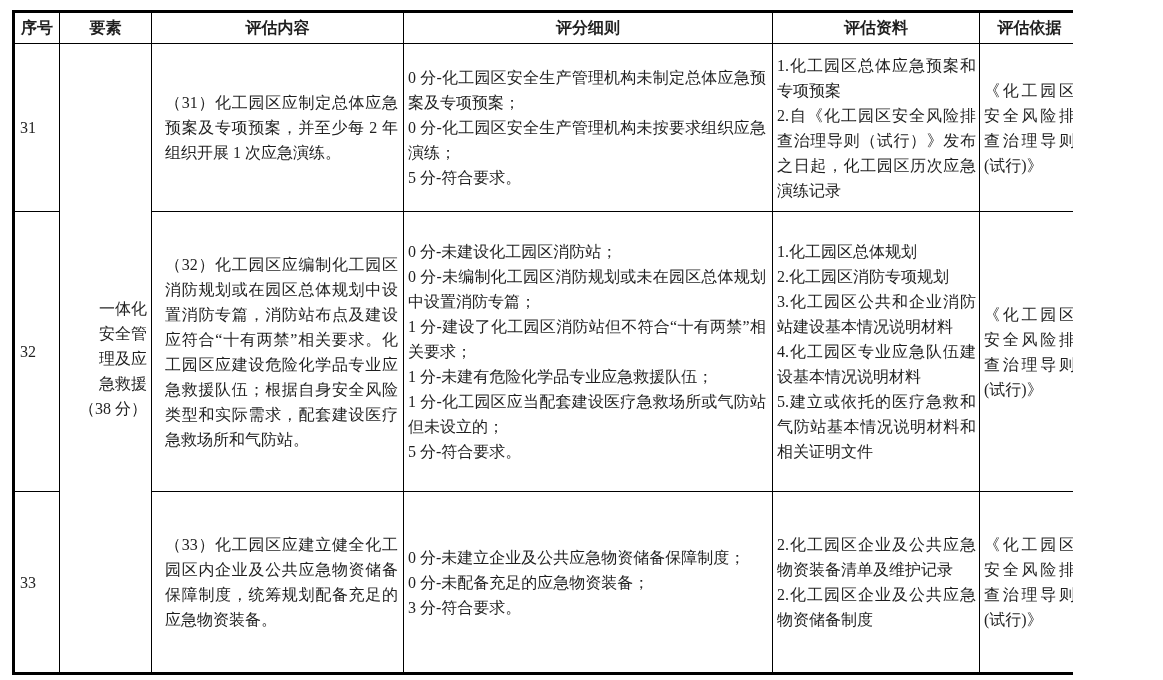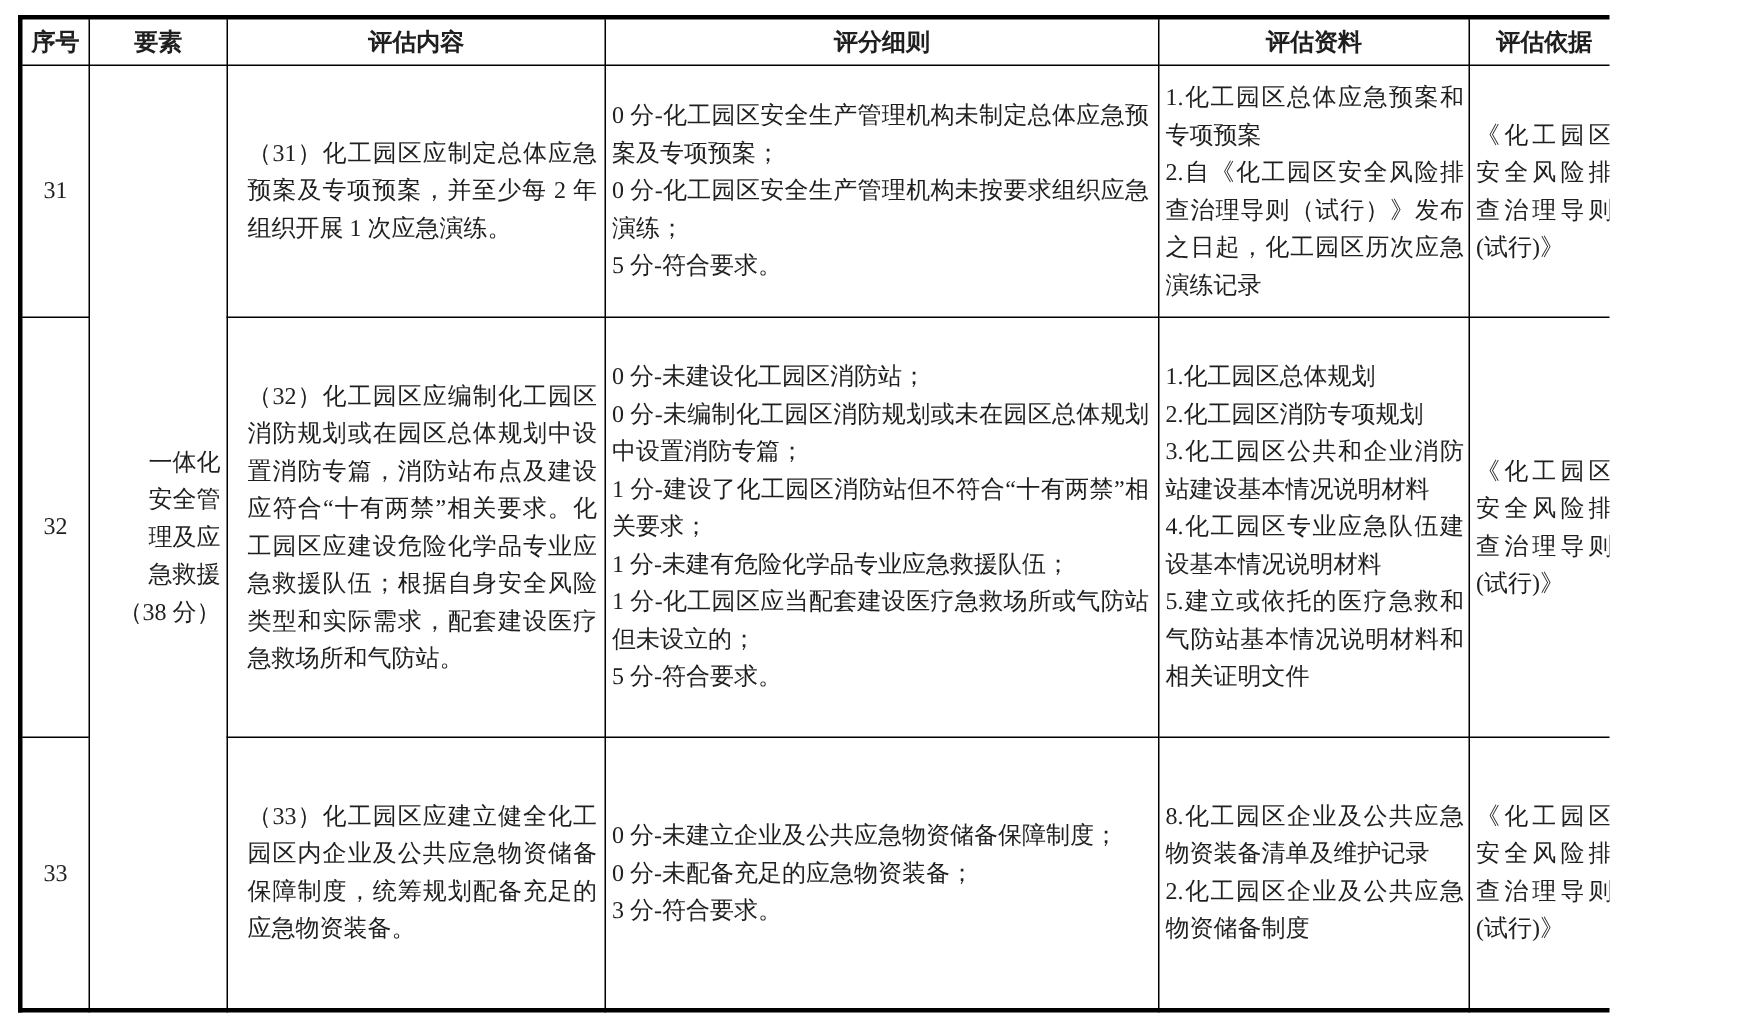--- a/index.html
+++ b/index.html
@@ -35,21 +35,20 @@
   .eval-table th {
     font-weight: bold;
     text-align: center;
     padding: 4px 2px;
     white-space: nowrap;
   }
   .eval-table td {
     line-height: 25px;
   }
   td.cell-index {
-    text-align: center;
   }
   td.cell-element {
     text-align: right;
     padding: 2px 4px;
   }
   td.cell-content {
     text-align: justify;
     word-break: break-all;
     padding: 2px 5px 2px 13px;
     font-family: Liberation Serif, serif;
@@ -149,21 +148,21 @@
       </tr>
       <tr style="height:182px">
         <td class="cell-index">33</td>
         <td class="cell-content">（33）化工园区应建立健全化工园区内企业及公共应急物资储备保障制度，统筹规划配备充足的应急物资装备。</td>
         <td class="cell-rules">
           <div>0 分-未建立企业及公共应急物资储备保障制度；</div>
           <div>0 分-未配备充足的应急物资装备；</div>
           <div>3 分-符合要求。</div>
         </td>
         <td class="cell-materials">
-          <div>8.化工园区企业及公共应急物资装备清单及维护记录</div>
+          <div>2.化工园区企业及公共应急物资装备清单及维护记录</div>
           <div>2.化工园区企业及公共应急物资储备制度</div>
         </td>
         <td class="cell-basis">《化工园区安全风险排查治理导则(试行)》</td>
         <td class="cell-score"></td>
       </tr>
     </tbody>
   </table>
 </div>
 
 </body></html>

